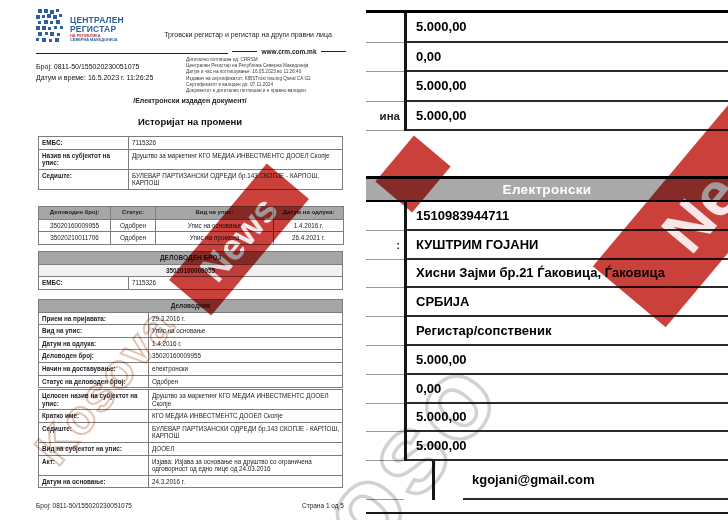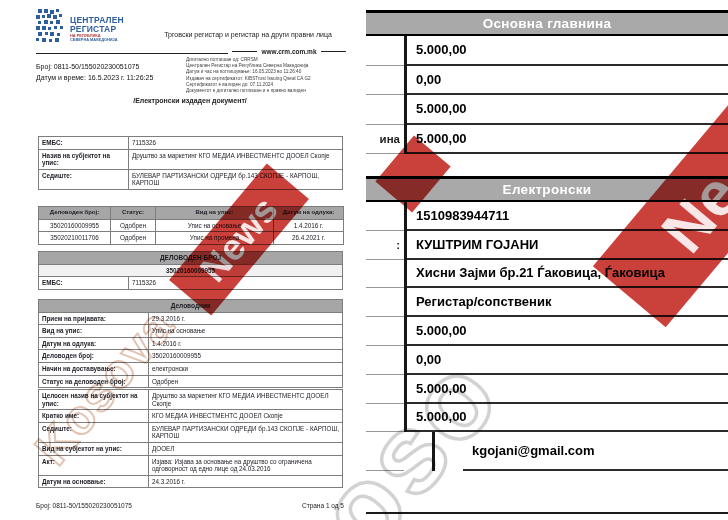--- a/index.html
+++ b/index.html
@@ -117,20 +117,21 @@
   <div class="sig-block">
     <div>Дигитално потпишан од: CRRSM</div>
     <div>Централен Регистар на Република Северна Македонија</div>
     <div>Датум и час на потпишување: 16.05.2023 во 11:26:40</div>
     <div>Издавач на сертификатот: KIBSTrust Issuing Qseal CA G2</div>
     <div>Сертификатот е валиден до: 07.11.2024</div>
     <div>Документот е дигитално потпишан и е правно валиден</div>
   </div>
 
   <div class="electronic">/Електронски издаден документ/</div>
+  <div class="doc-title">Историјат на промени</div>
 
   <table class="doc" style="top:136px;">
     <colgroup>
         <col style="width:90px">
         <col>
       </colgroup>
     <tbody>
         <tr>
       <td class="lbl">ЕМБС:</td>
       <td>7115326</td>
@@ -265,21 +266,20 @@
 
   <div class="footer-row">
     <span>Број:  0811-50/155020230051075</span>
     <span>Страна 1 од 5</span>
   </div>
 </div>
 
 <div class="right-panel">
 
   <div class="rp-table" style="top:10px;">
-    <div class="rp-header">Основна главнина</div>
     <div class="rp-row" style="height:29.5px;">
       <div class="rp-sliver"></div>
       <div class="rp-div"></div>
       <div class="rp-val">5.000,00</div>
     </div>
     <div class="rp-row" style="height:29.5px;">
       <div class="rp-sliver"></div>
       <div class="rp-div"></div>
       <div class="rp-val">0,00</div>
     </div>
@@ -308,20 +308,25 @@
       <div class="rp-val">КУШТРИМ ГОЈАНИ</div>
     </div>
     <div class="rp-row" style="height:28.8px;">
       <div class="rp-sliver"></div>
       <div class="rp-div"></div>
       <div class="rp-val">Хисни Зајми  бр.21 Ѓаковица, Ѓаковица</div>
     </div>
     <div class="rp-row" style="height:28.8px;">
       <div class="rp-sliver"></div>
       <div class="rp-div"></div>
+      <div class="rp-val">СРБИЈА</div>
+    </div>
+    <div class="rp-row" style="height:28.8px;">
+      <div class="rp-sliver"></div>
+      <div class="rp-div"></div>
       <div class="rp-val">Регистар/сопственик</div>
     </div>
     <div class="rp-row" style="height:28.8px;">
       <div class="rp-sliver"></div>
       <div class="rp-div"></div>
       <div class="rp-val">5.000,00</div>
     </div>
     <div class="rp-row" style="height:28.8px;">
       <div class="rp-sliver"></div>
       <div class="rp-div"></div>

